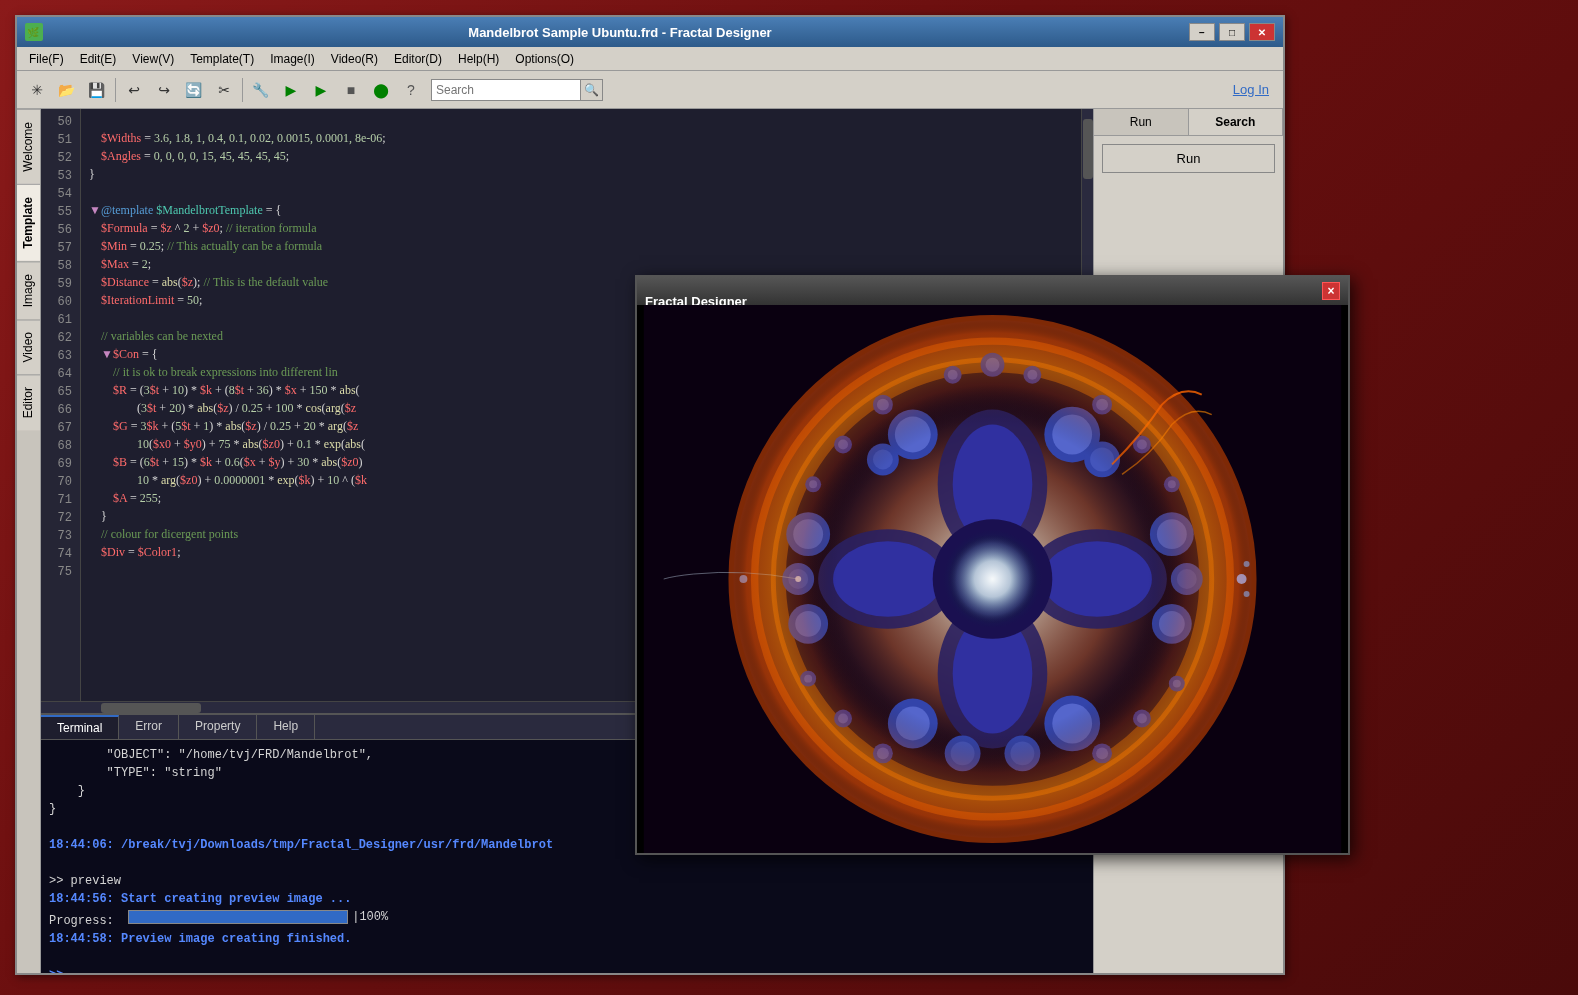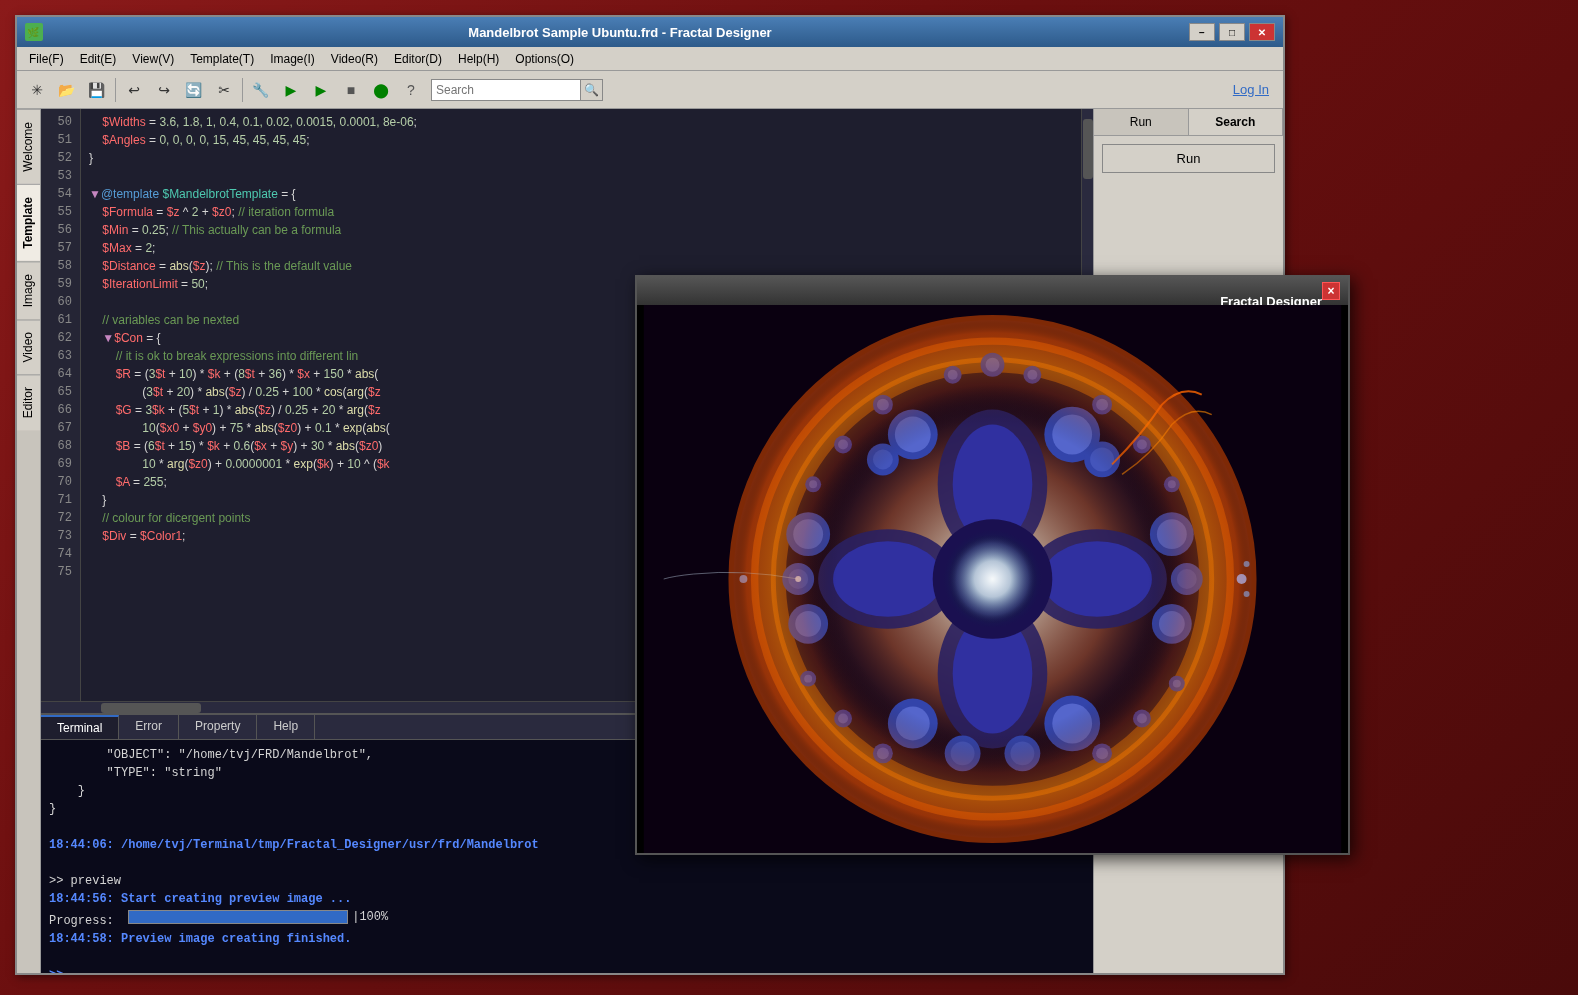--- a/index.html
+++ b/index.html
@@ -205,24 +205,24 @@
       padding: 4px 8px;
       text-align: right;
       user-select: none;
       min-width: 40px;
       border-right: 1px solid #444;
     }
     .code-content {
       flex: 1;
       background: #1e1e2e;
       color: #d4d4d4;
-      font-family: Liberation Sans, sans-serif;
+      font-family: Liberation Serif, serif;
       font-size: 12px;
       line-height: 18px;
-      padding: 4px 8px;
+      padding: 20px 8px;
       overflow: hidden;
     }
     .code-line {
       white-space: nowrap;
     }
     .scrollbar-v {
       width: 12px;
       background: #2a2a3e;
       border-left: 1px solid #444;
     }
@@ -351,21 +351,21 @@
       height: 28px;
       display: flex;
       align-items: center;
       padding: 0 8px;
       color: white;
       font-size: 13px;
       font-weight: bold;
     }
     .fractal-title-text {
       flex: 1;
-      text-align: right;
+      text-align: left;
       margin-top: 20px;
     }
     .fractal-close {
       width: 18px;
       height: 18px;
       background: #cc3333;
       border: 1px solid #ff5555;
       cursor: pointer;
       display: flex;
       align-items: center;
@@ -568,21 +568,21 @@
           <div class="term-tab">Error</div>
           <div class="term-tab">Property</div>
           <div class="term-tab">Help</div>
         </div>
         <div class="terminal-content">
           <div class="term-text">&nbsp;&nbsp;&nbsp;&nbsp;&nbsp;&nbsp;&nbsp;&nbsp;"OBJECT": "/home/tvj/FRD/Mandelbrot",</div>
           <div class="term-text">&nbsp;&nbsp;&nbsp;&nbsp;&nbsp;&nbsp;&nbsp;&nbsp;"TYPE": "string"</div>
           <div class="term-text">&nbsp;&nbsp;&nbsp;&nbsp;}</div>
           <div class="term-text">}</div>
           <div>&nbsp;</div>
-          <div class="term-blue">18:44:06: /home/tvj/Terminal/tmp/Fractal_Designer/usr/frd/Mandelbrot</div>
+          <div class="term-blue">18:44:06: /break/tvj/Downloads/tmp/Fractal_Designer/usr/frd/Mandelbrot</div>
           <div>&nbsp;</div>
           <div class="term-text">&gt;&gt; preview</div>
           <div class="term-blue">18:44:56: Start creating preview image ...</div>
           <div class="term-text">
             Progress: &nbsp;<span class="progress-bar-container">
               <span class="progress-bar"></span>
               <span>|100%</span>
             </span>
           </div>
           <div class="term-blue">18:44:58: Preview image creating finished.</div>

